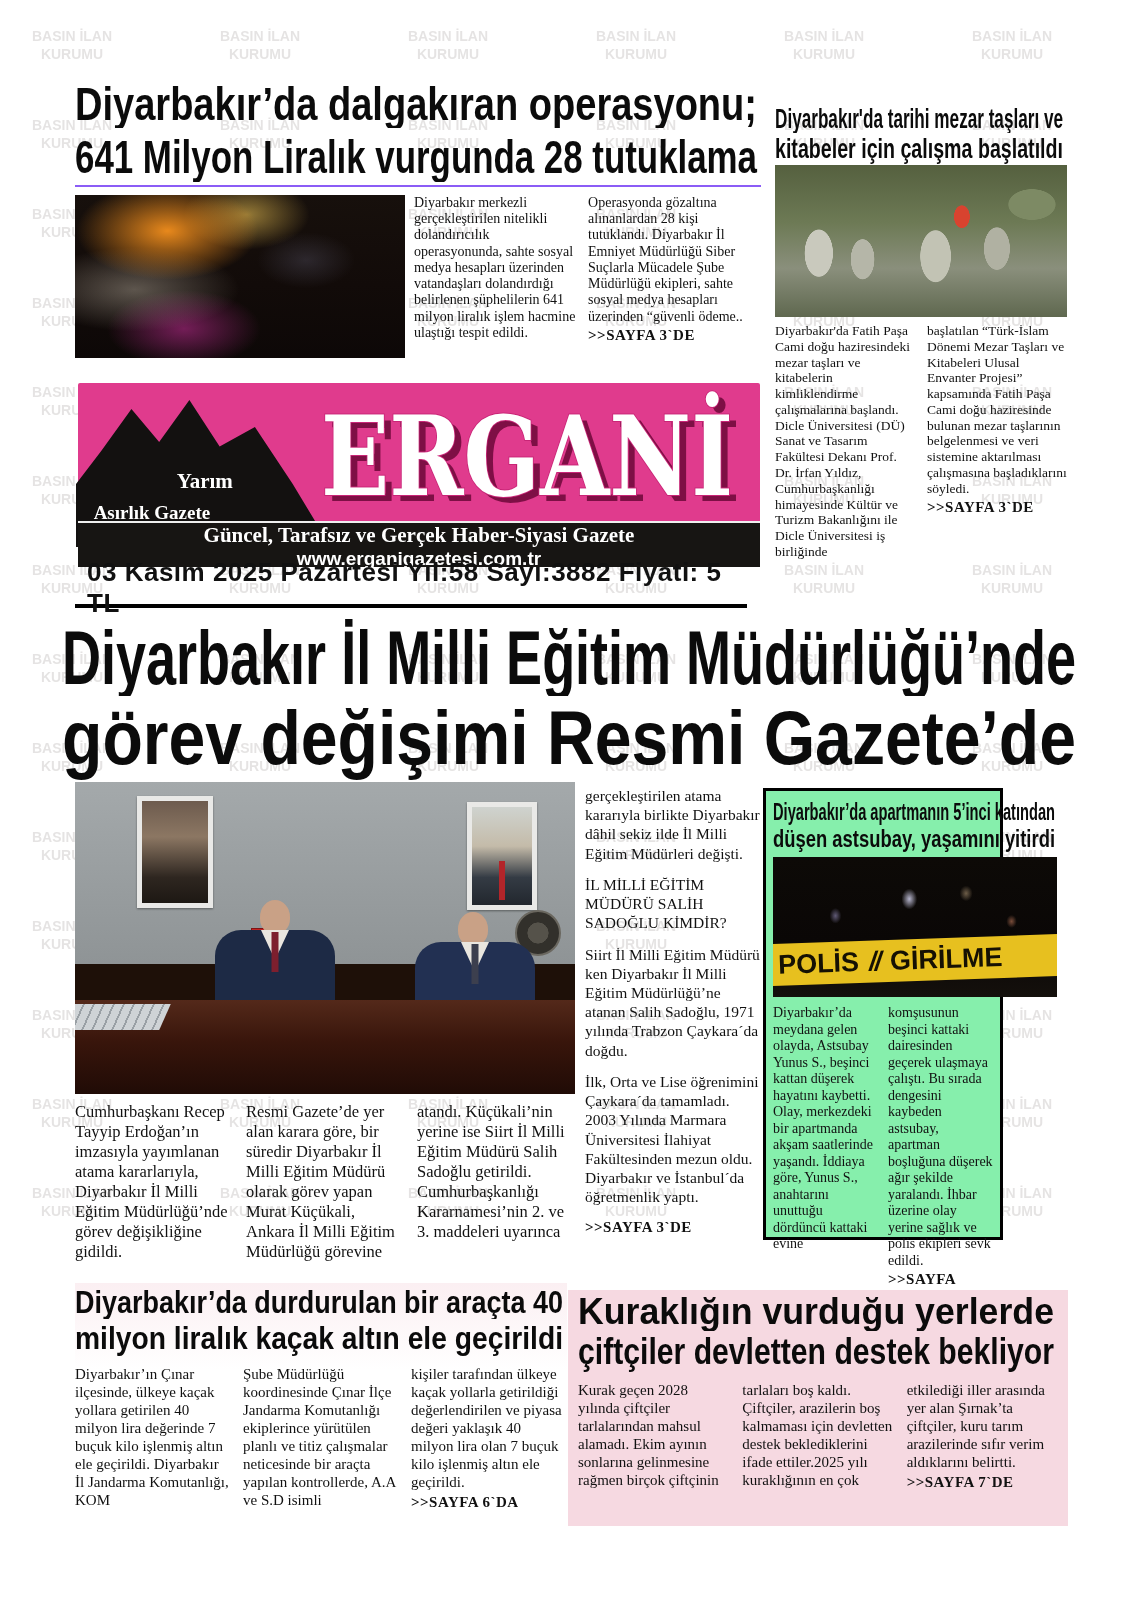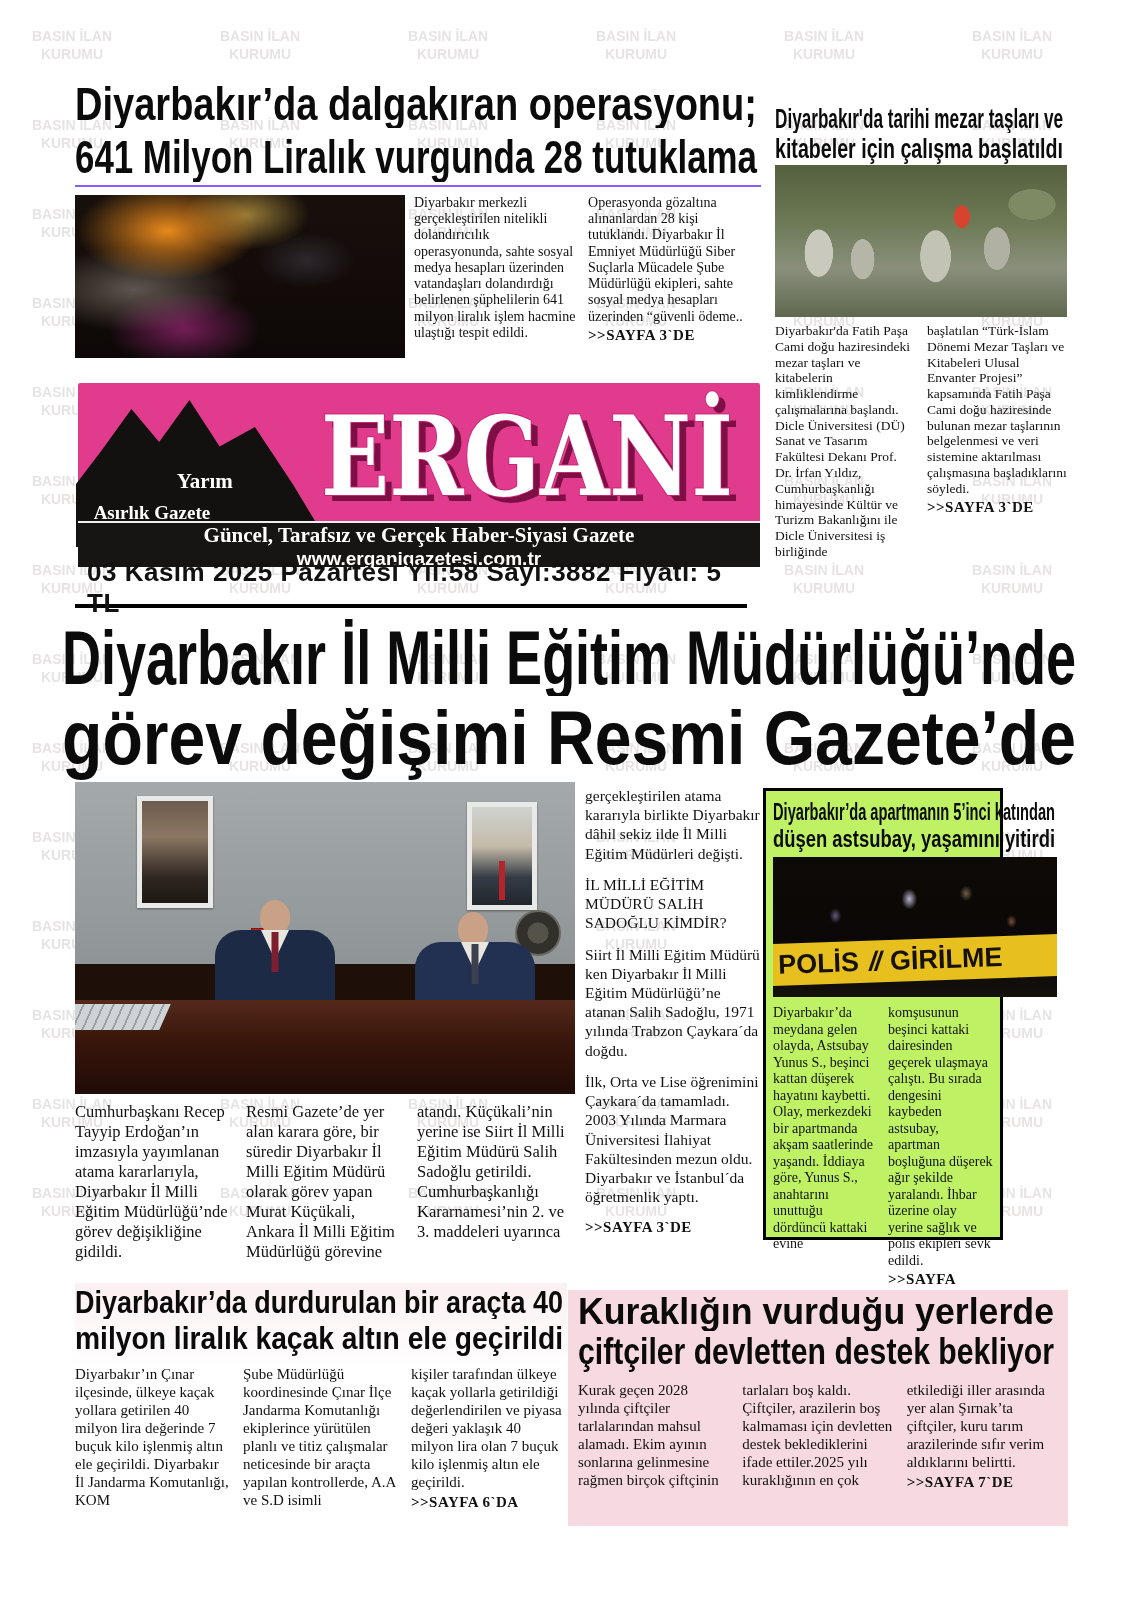--- a/index.html
+++ b/index.html
@@ -80,21 +80,21 @@
   .man2 .torso{background:#223052;}
   .keyboard{position:absolute;left:-6px;top:222px;width:96px;height:26px;background:
     repeating-linear-gradient(90deg,#cfd3d6 0 8px,#9aa0a5 8px 10px);transform:skewX(-24deg);}
   
   .cap-cols{display:flex;gap:13px;width:500px;}
   .cap-col{width:158px;font-size:16.5px;line-height:1.21;}
   
   .mid-col{width:176px;font-size:15.5px;line-height:1.24;}
   .mid-col p{margin:0 0 12px 0;}
   
-  .ast-box{width:240px;height:452px;border:3px solid #000;box-sizing:border-box;padding:7px;background:#bef264;}
+  .ast-box{width:240px;height:452px;border:3px solid #000;box-sizing:border-box;padding:7px;background:#86efac;}
   .polis-photo{width:284px;height:140px;margin-top:4px;background:
     radial-gradient(12px 16px at 48% 30%, rgba(225,225,255,.8), rgba(225,225,255,0) 65%),
     radial-gradient(9px 12px at 22% 42%, rgba(200,190,255,.45), rgba(200,190,255,0) 65%),
     radial-gradient(10px 12px at 68% 26%, rgba(255,220,170,.4), rgba(255,220,170,0) 65%),
     radial-gradient(8px 10px at 84% 46%, rgba(255,160,120,.45), rgba(255,160,120,0) 65%),
     linear-gradient(180deg,#0d0a07 0%,#0a0706 60%,#14100c 100%);}
   .tape{position:absolute;left:-5px;right:-5px;bottom:16px;height:42px;background:#e7c01f;
     transform:rotate(-2deg);display:flex;align-items:center;gap:10px;padding:0 10px;
     font:bold 27px "Liberation Sans",sans-serif;color:#161103;white-space:nowrap;overflow:hidden;}
   .tape .sep{font-style:italic;letter-spacing:-2px;}

